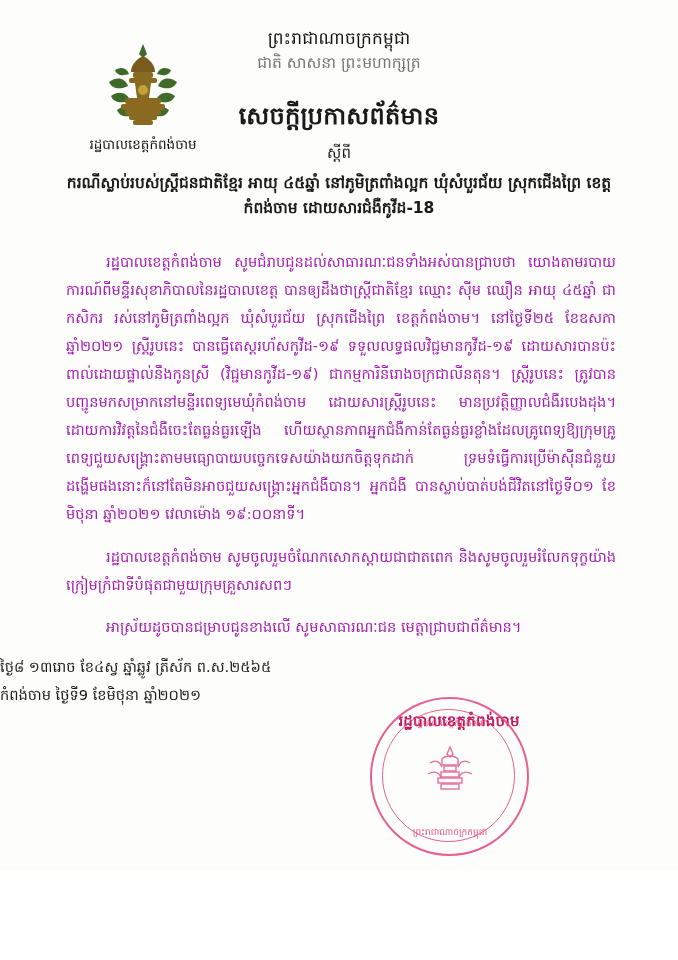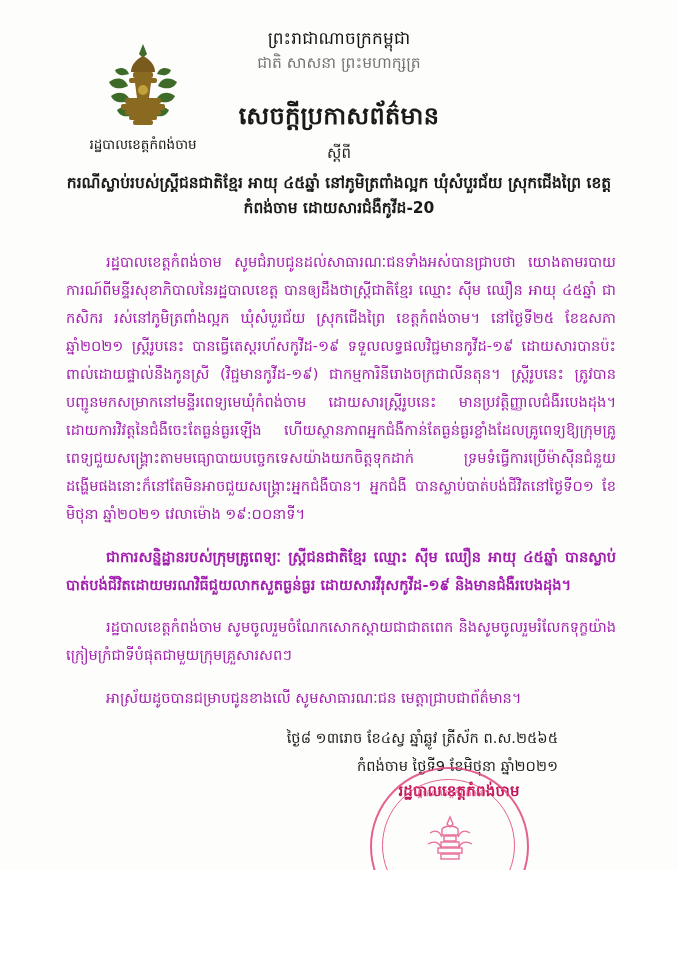--- a/index.html
+++ b/index.html
@@ -94,21 +94,20 @@
     color: #a21caf;
   }
   .para { margin-bottom: 2px; }
   .para.indent { text-indent: 40px; }
   .bold { font-weight: bold; }
 
   
   .closing {
     margin-top: 12px;
     padding-right: 120px;
-    text-align: right;
     font-size: 14.6px;
     line-height: 1.9;
   }
 
   
   .sign-block {
     position: relative;
     margin-top: 2px;
     text-align: center;
     padding-left: 240px;
@@ -200,26 +199,25 @@
   </div>
 
   <div class="header">
     <div class="kingdom-line">ព្រះរាជាណាចក្រកម្ពុជា</div>
     <div class="motto-line">ជាតិ សាសនា ព្រះមហាក្សត្រ</div>
   </div>
 
   <div class="title-block">
     <div class="doc-title">សេចក្តីប្រកាសព័ត៌មាន</div>
     <div class="doc-subject-label">ស្តីពី</div>
-    <div class="doc-subject">ករណីស្លាប់របស់ស្ត្រីជនជាតិខ្មែរ អាយុ ៤៥ឆ្នាំ នៅភូមិត្រពាំងល្អក ឃុំសំបួរជ័យ ស្រុកជើងព្រៃ ខេត្តកំពង់ចាម ដោយសារជំងឺកូវីដ-20</div>
+    <div class="doc-subject">ករណីស្លាប់របស់ស្ត្រីជនជាតិខ្មែរ អាយុ ៤៥ឆ្នាំ នៅភូមិត្រពាំងល្អក ឃុំសំបួរជ័យ ស្រុកជើងព្រៃ ខេត្តកំពង់ចាម ដោយសារជំងឺកូវីដ-18</div>
   </div>
 
   <div class="body-block">
     <p class="para indent">រដ្ឋបាលខេត្តកំពង់ចាម សូមជំរាបជូនដល់សាធារណៈជនទាំងអស់បានជ្រាបថា យោងតាមរបាយការណ៍ពីមន្ទីរសុខាភិបាលនៃរដ្ឋបាលខេត្ត បានឲ្យដឹងថាស្ត្រីជាតិខ្មែរ ឈ្មោះ ស៊ីម ឈឿន អាយុ ៤៥ឆ្នាំ ជាកសិករ រស់នៅភូមិត្រពាំងល្អក ឃុំសំបួរជ័យ ស្រុកជើងព្រៃ ខេត្តកំពង់ចាម។ នៅថ្ងៃទី២៥ ខែឧសភា ឆ្នាំ២០២១ ស្រ្តីរូបនេះ បានធ្វើតេស្តរហ័សកូវីដ-១៩ ទទួលលទ្ធផលវិជ្ជមានកូវីដ-១៩ ដោយសារបានប៉ះពាល់ដោយផ្ទាល់នឹងកូនស្រី (វិជ្ជមានកូវីដ-១៩) ជាកម្មការិនីរោងចក្រជាលីនតុន។ ស្រ្តីរូបនេះ ត្រូវបានបញ្ជូនមកសម្រាកនៅមន្ទីរពេទ្យមេឃុំកំពង់ចាម ដោយសារស្ត្រីរូបនេះ មានប្រវត្តិញ្ញាលជំងឺរបេងដុង។ ដោយការវិវត្តនៃជំងឺចេះតែធ្ងន់ធ្ងរឡើង ហើយស្ថានភាពអ្នកជំងឺកាន់តែធ្ងន់ធ្ងរខ្លាំងដែលគ្រូពេទ្យឱ្យក្រុមគ្រូពេទ្យជួយសង្គ្រោះតាមមធ្យោបាយបច្ចេកទេសយ៉ាងយកចិត្តទុកដាក់ ទ្រមទំធ្វើការប្រើម៉ាស៊ីនជំនួយដង្ហើមផងនោះក៏នៅតែមិនអាចជួយសង្គ្រោះអ្នកជំងឺបាន។ អ្នកជំងឺ បានស្លាប់បាត់បង់ជីវិតនៅថ្ងៃទី០១ ខែមិថុនា ឆ្នាំ២០២១ វេលាម៉ោង ១៩:០០នាទី។</p>
-    <p class="para indent bold">ជាការសន្និដ្ឋានរបស់ក្រុមគ្រូពេទ្យៈ ស្ត្រីជនជាតិខ្មែរ ឈ្មោះ ស៊ីម ឈឿន អាយុ ៤៥ឆ្នាំ បានស្លាប់បាត់បង់ជីវិតដោយមរណវិធីជួយលាកសួតធ្ងន់ធ្ងរ ដោយសារវីរុសកូវីដ-១៩ និងមានជំងឺរបេងដុង។</p>
     <p class="para indent">រដ្ឋបាលខេត្តកំពង់ចាម សូមចូលរួមចំណែកសោកស្តាយជាជាតពេក និងសូមចូលរួមរំលែកទុក្ខយ៉ាងក្រៀមក្រំជាទីបំផុតជាមួយក្រុមគ្រួសារសពៗ</p>
     <p class="para indent">អាស្រ័យដូចបានជម្រាបជូនខាងលើ សូមសាធារណៈជន មេត្តាជ្រាបជាព័ត៌មាន។</p>
   </div>
 
   <div class="closing">
     <div>ថ្ងៃ៨ ១៣រោច ខែ៤ស្វ ឆ្នាំឆ្លូវ ត្រីស័ក ព.ស.២៥៦៥</div>
     <div>កំពង់ចាម ថ្ងៃទី9 ខែមិថុនា ឆ្នាំ២០២១</div>
   </div>
 
   <div class="sign-block">

